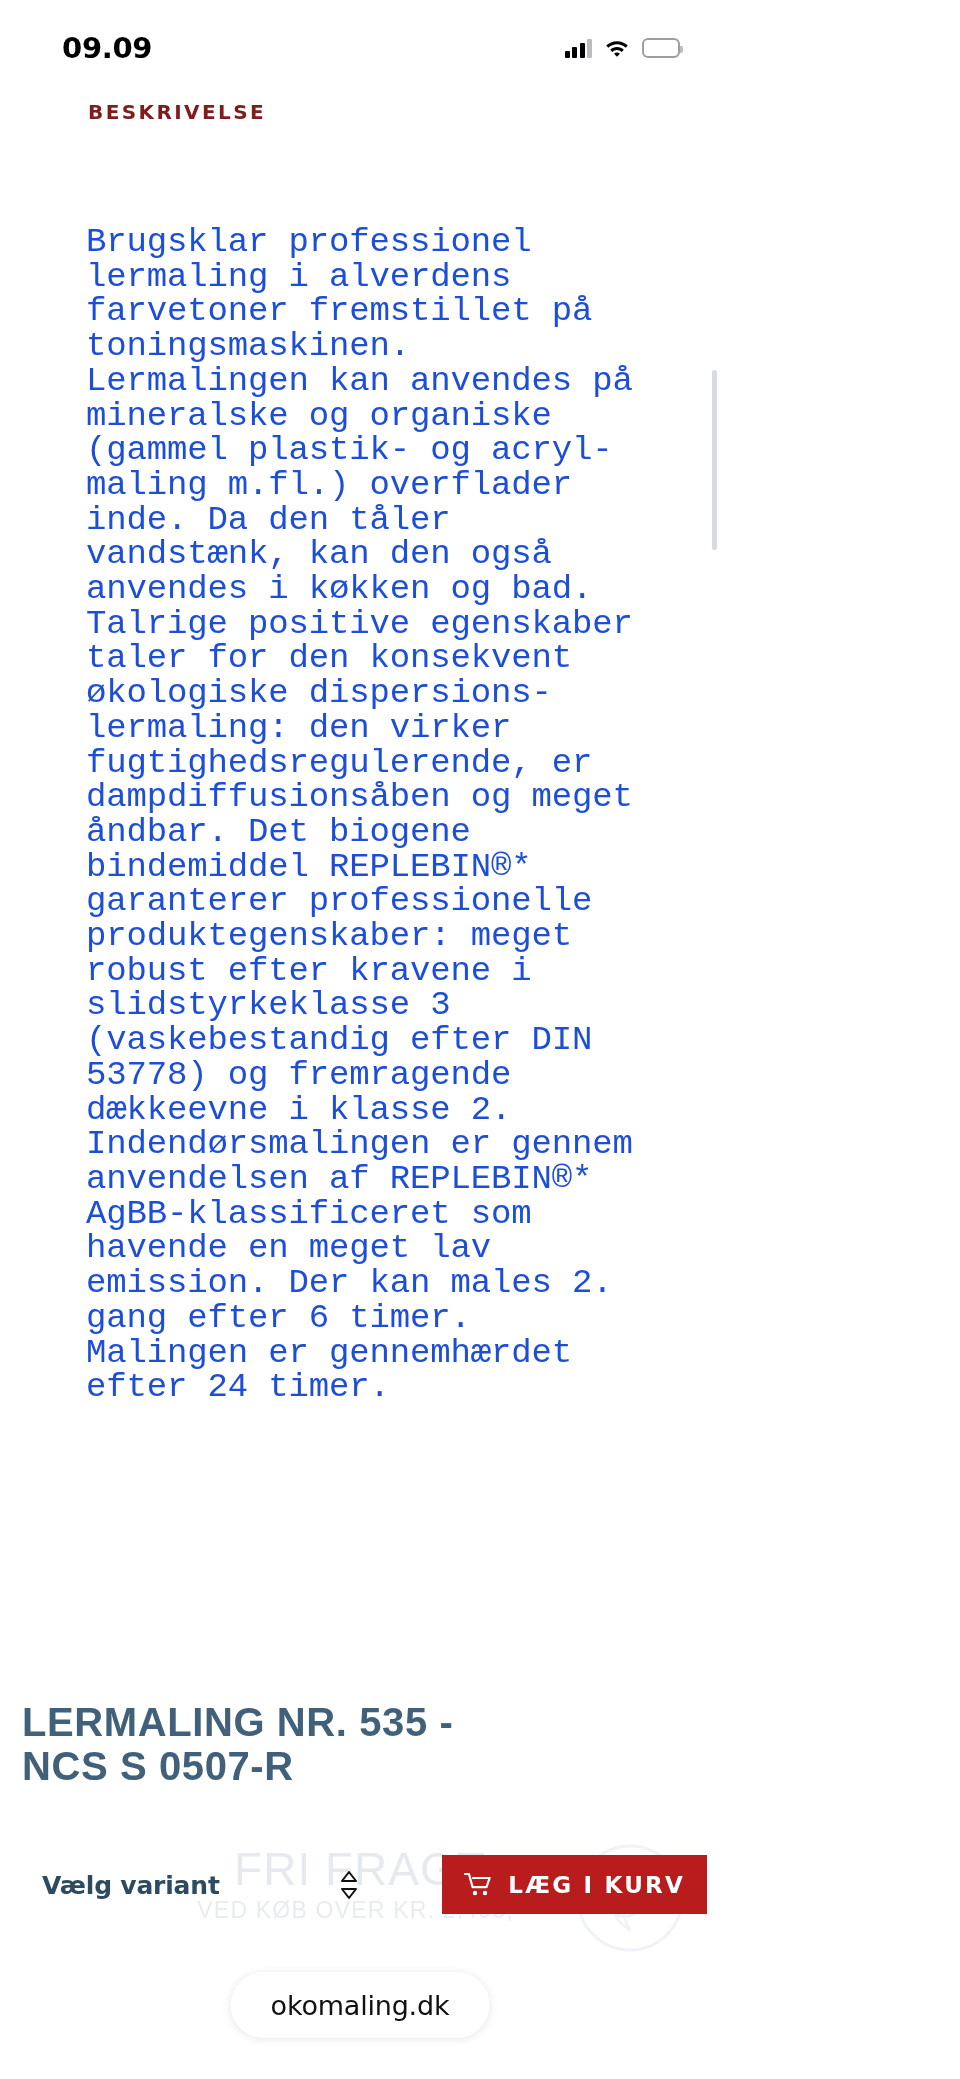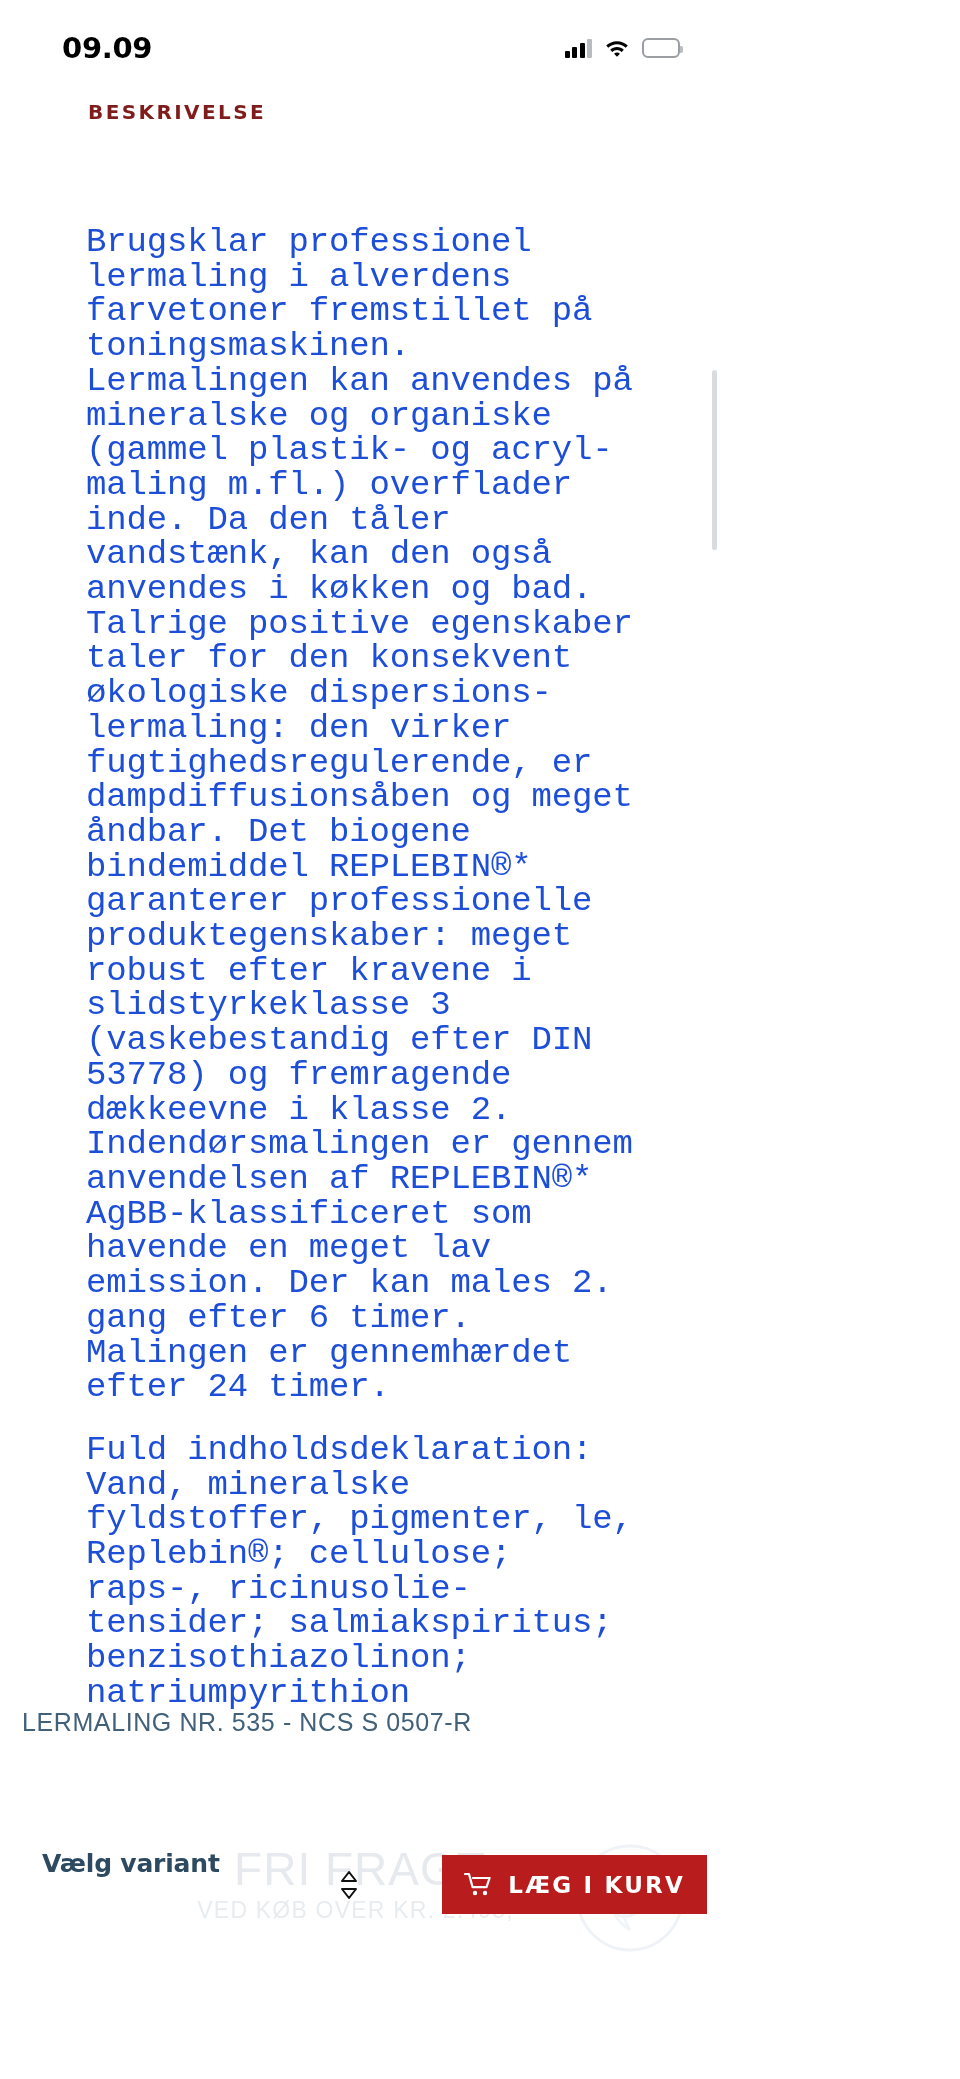--- a/index.html
+++ b/index.html
@@ -145,22 +145,22 @@
     z-index: 0;
   }
 
   
   .product-title {
     position: absolute;
     top: 1700px;
     left: 22px;
     width: 520px;
     font-family: "Liberation Sans", sans-serif;
-    font-weight: 400;
-    font-size: 25px;
+    font-weight: 700;
+    font-size: 40px;
     line-height: 44px;
     letter-spacing: 0.6px;
     color: #41607a;
     z-index: 2;
   }
 
   
   .buy-bar {
     position: absolute;
     top: 1845px;
@@ -169,20 +169,21 @@
     height: 80px;
     display: flex;
     align-items: center;
     z-index: 3;
   }
   .variant-select {
     position: relative;
     flex: 1;
     height: 72px;
     display: flex;
+    align-items: center;
     padding-left: 42px;
     background: transparent;
   }
   .variant-label {
     font-family: "DejaVu Sans", sans-serif;
     font-size: 25px;
     font-weight: 700;
     color: #2e4a61;
     letter-spacing: -0.2px;
   }
@@ -264,21 +265,20 @@
       <span class="battery-icon">
         <span class="battery-fill"></span>
       </span>
     </div>
   </div>
 
   <div class="section-heading">BESKRIVELSE</div>
 
   <div class="content">
     <p class="body-text">Brugsklar professionel lermaling i alverdens farvetoner fremstillet på toningsmaskinen. Lermalingen kan anvendes på mineralske og organiske (gammel plastik- og acryl-maling m.fl.) overflader inde. Da den tåler vandstænk, kan den også anvendes i køkken og bad. Talrige positive egenskaber taler for den konsekvent økologiske dispersions-lermaling: den virker fugtighedsregulerende, er dampdiffusionsåben og meget åndbar. Det biogene bindemiddel REPLEBIN®* garanterer professionelle produktegenskaber: meget robust efter kravene i slidstyrkeklasse 3 (vaskebestandig efter DIN 53778) og fremragende dækkeevne i klasse 2. Indendørsmalingen er gennem anvendelsen af REPLEBIN®* AgBB-klassificeret som havende en meget lav emission. Der kan males 2. gang efter 6 timer. Malingen er gennemhærdet efter 24 timer.</p>
-    <p class="body-text">Fuld indholdsdeklaration: Vand, mineralske fyldstoffer, pigmenter, le, Replebin®; cellulose; raps-, ricinusolie-tensider; salmiakspiritus; benzisothiazolinon; natriumpyrithion</p>
   </div>
 
   <div class="scrollbar-track"></div>
 
   <div class="watermark">
     <div class="wm-title">FRI FRAGT</div>
     <div class="wm-sub">VED KØB OVER KR. 2.495,-</div>
   </div>
   <svg class="wm-logo" viewBox="0 0 120 120">
     <circle cx="60" cy="60" r="52" fill="none" stroke="#e3e9ef" stroke-width="3"></circle>
@@ -306,14 +306,17 @@
           <path d="M1 2h4l3.6 13.2h13.9l3.1-9.2H9" fill="none" stroke="#fff" stroke-width="2.2" stroke-linecap="round" stroke-linejoin="round"></path>
           <circle cx="11" cy="21" r="2.2" fill="#fff"></circle>
           <circle cx="21" cy="21" r="2.2" fill="#fff"></circle>
         </svg>
       </span>
       <span class="cart-label">LÆG I KURV</span>
     </button>
 
   </div>
 
+  <div class="url-pill">
+    <span class="url-text">okomaling.dk</span>
+  </div>
 
 </div>
 
 </body></html>

